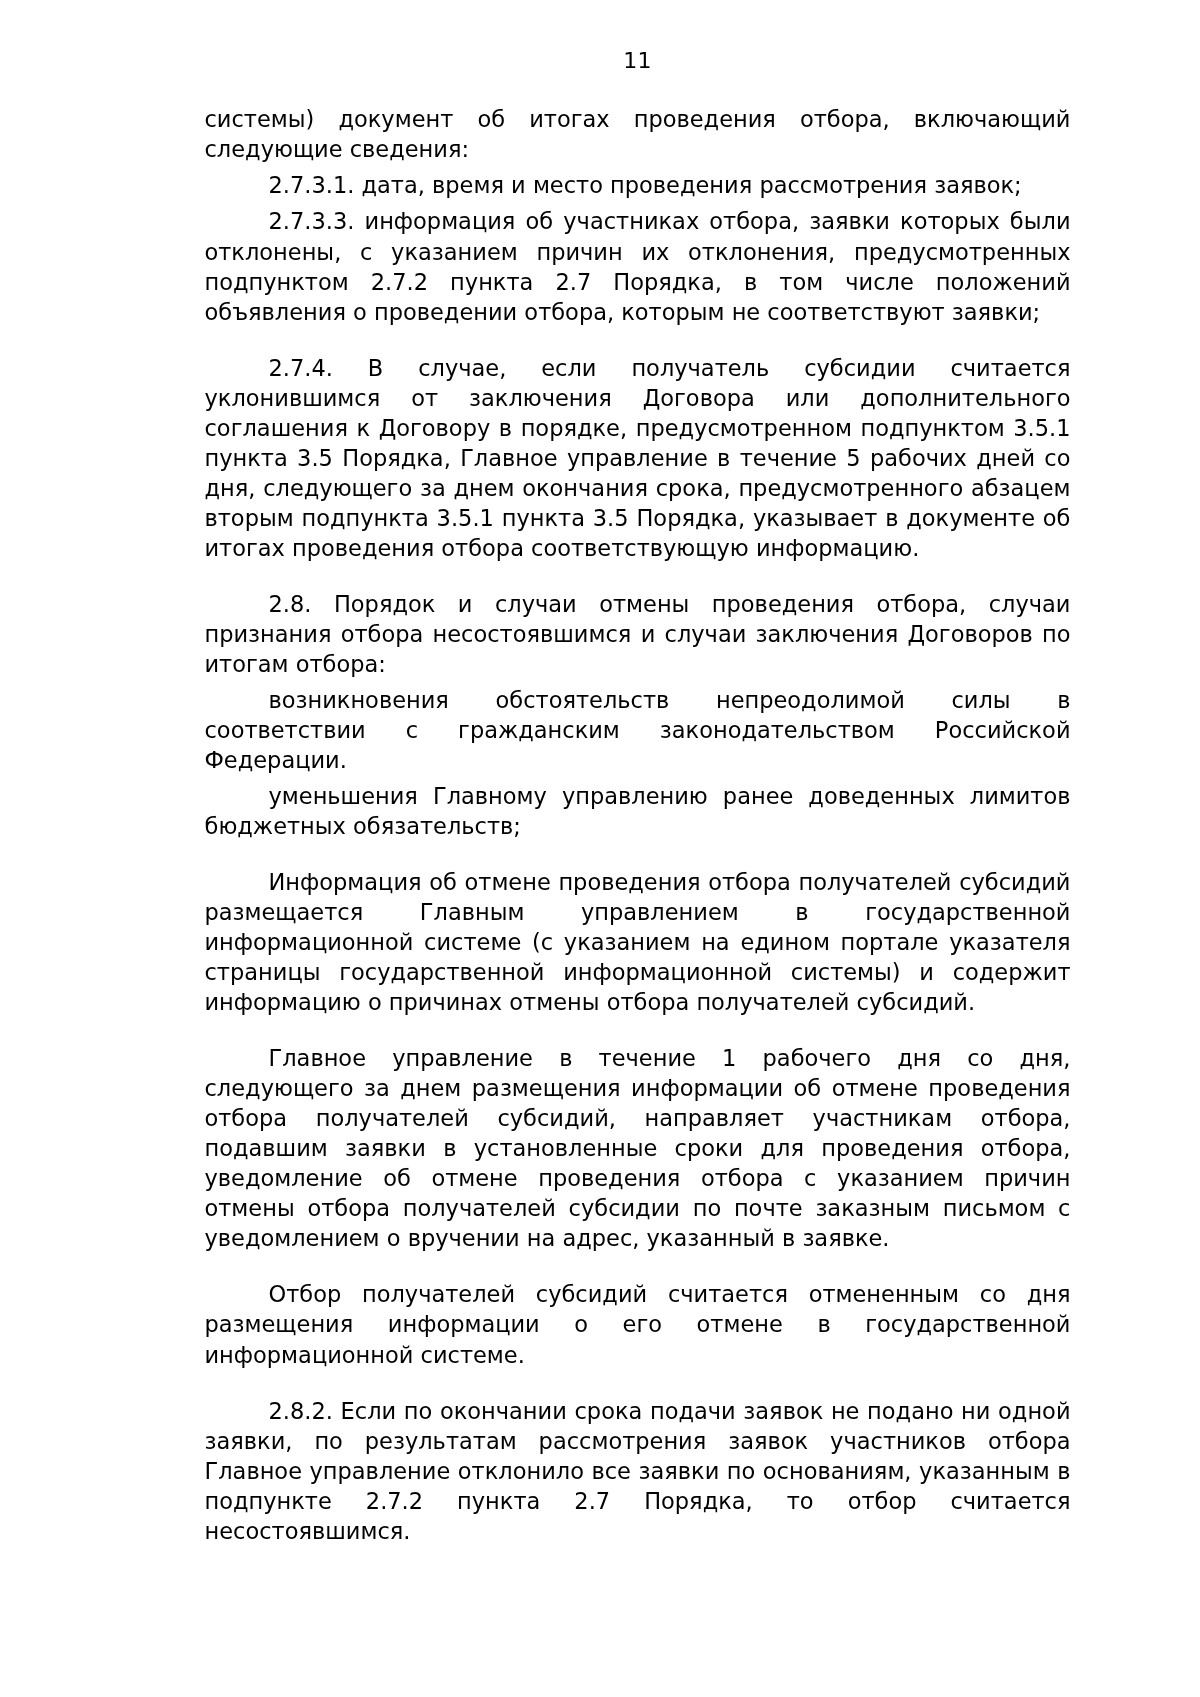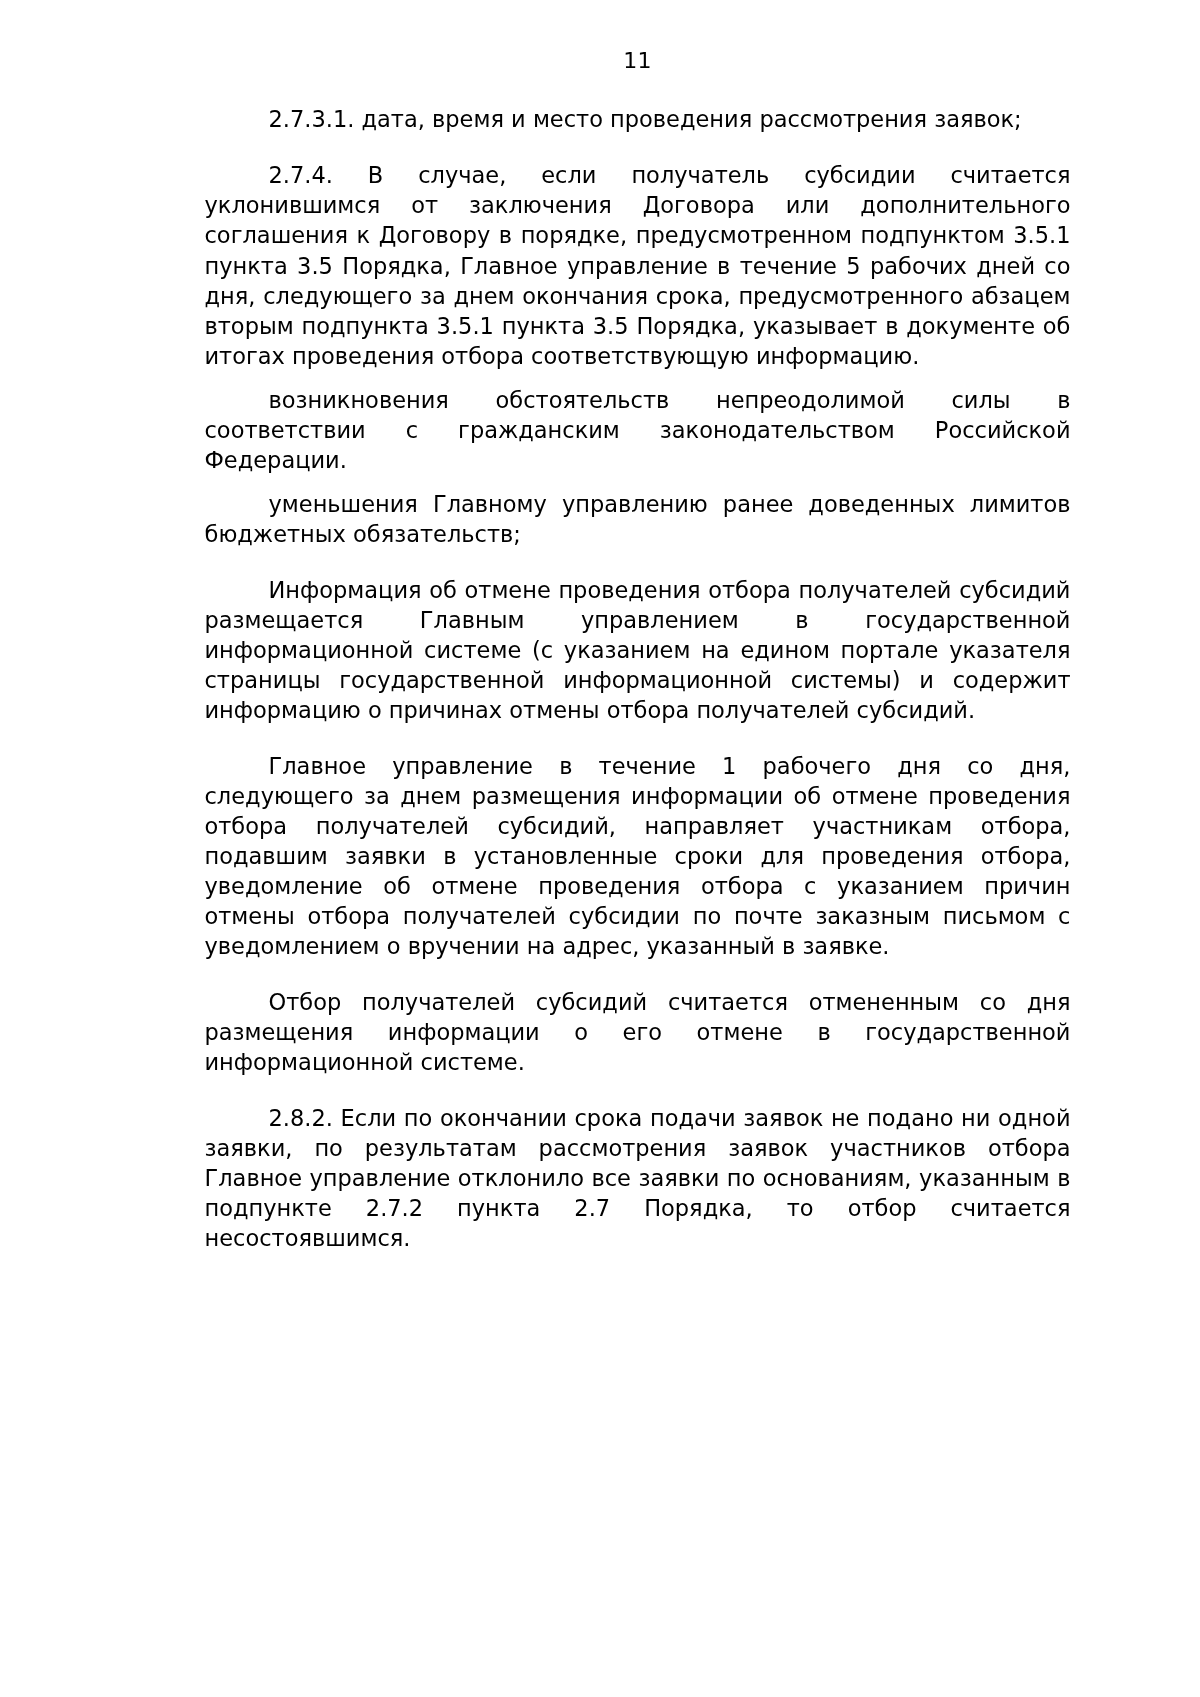--- a/index.html
+++ b/index.html
@@ -37,42 +37,45 @@
     text-align: justify;
     text-justify: inter-word;
     hyphens: none;
   }
   .para.indent {
     text-indent: 64px;
   }
   .para.noindent {
     text-indent: 0;
   }
-  .gap-med { margin-top: 14px; }
+  .gap-med { margin-top: 6px; }
   .gap-large { margin-top: 26px; }
   
   .para { text-align-last: left; }
 </style>
 </head>
 <body>
 
 <div class="page">
 
   <div class="page-number">11</div>
 
   <div class="body-text">
 
+    <p class="para noindent">системы) документ об итогах проведения отбора, включающий следующие сведения:</p>
 
     <p class="para indent gap-med">2.7.3.1. дата, время и место проведения рассмотрения заявок;</p>
 
 
+    <p class="para indent gap-med">2.7.3.3. информация об участниках отбора, заявки которых были отклонены, с указанием причин их отклонения, предусмотренных подпунктом 2.7.2 пункта 2.7 Порядка, в том числе положений объявления о проведении отбора, которым не соответствуют заявки;</p>
 
 
     <p class="para indent gap-large">2.7.4. В случае, если получатель субсидии считается уклонившимся от заключения Договора или дополнительного соглашения к Договору в порядке, предусмотренном подпунктом 3.5.1 пункта 3.5 Порядка, Главное управление в течение 5 рабочих дней со дня, следующего за днем окончания срока, предусмотренного абзацем вторым подпункта 3.5.1 пункта 3.5 Порядка, указывает в документе об итогах проведения отбора соответствующую информацию.</p>
 
+    <p class="para indent gap-large">2.8. Порядок и случаи отмены проведения отбора, случаи признания отбора несостоявшимся и случаи заключения Договоров по итогам отбора:</p>
 
 
     <p class="para indent gap-med">возникновения обстоятельств непреодолимой силы в соответствии с гражданским законодательством Российской Федерации.</p>
 
     <p class="para indent gap-med">уменьшения Главному управлению ранее доведенных лимитов бюджетных обязательств;</p>
 
     <p class="para indent gap-large">Информация об отмене проведения отбора получателей субсидий размещается Главным управлением в государственной информационной системе (с указанием на едином портале указателя страницы государственной информационной системы) и содержит информацию о причинах отмены отбора получателей субсидий.</p>
 
     <p class="para indent gap-large">Главное управление в течение 1 рабочего дня со дня, следующего за днем размещения информации об отмене проведения отбора получателей субсидий, направляет участникам отбора, подавшим заявки в установленные сроки для проведения отбора, уведомление об отмене проведения отбора с указанием причин отмены отбора получателей субсидии по почте заказным письмом с уведомлением о вручении на адрес, указанный в заявке.</p>
 

